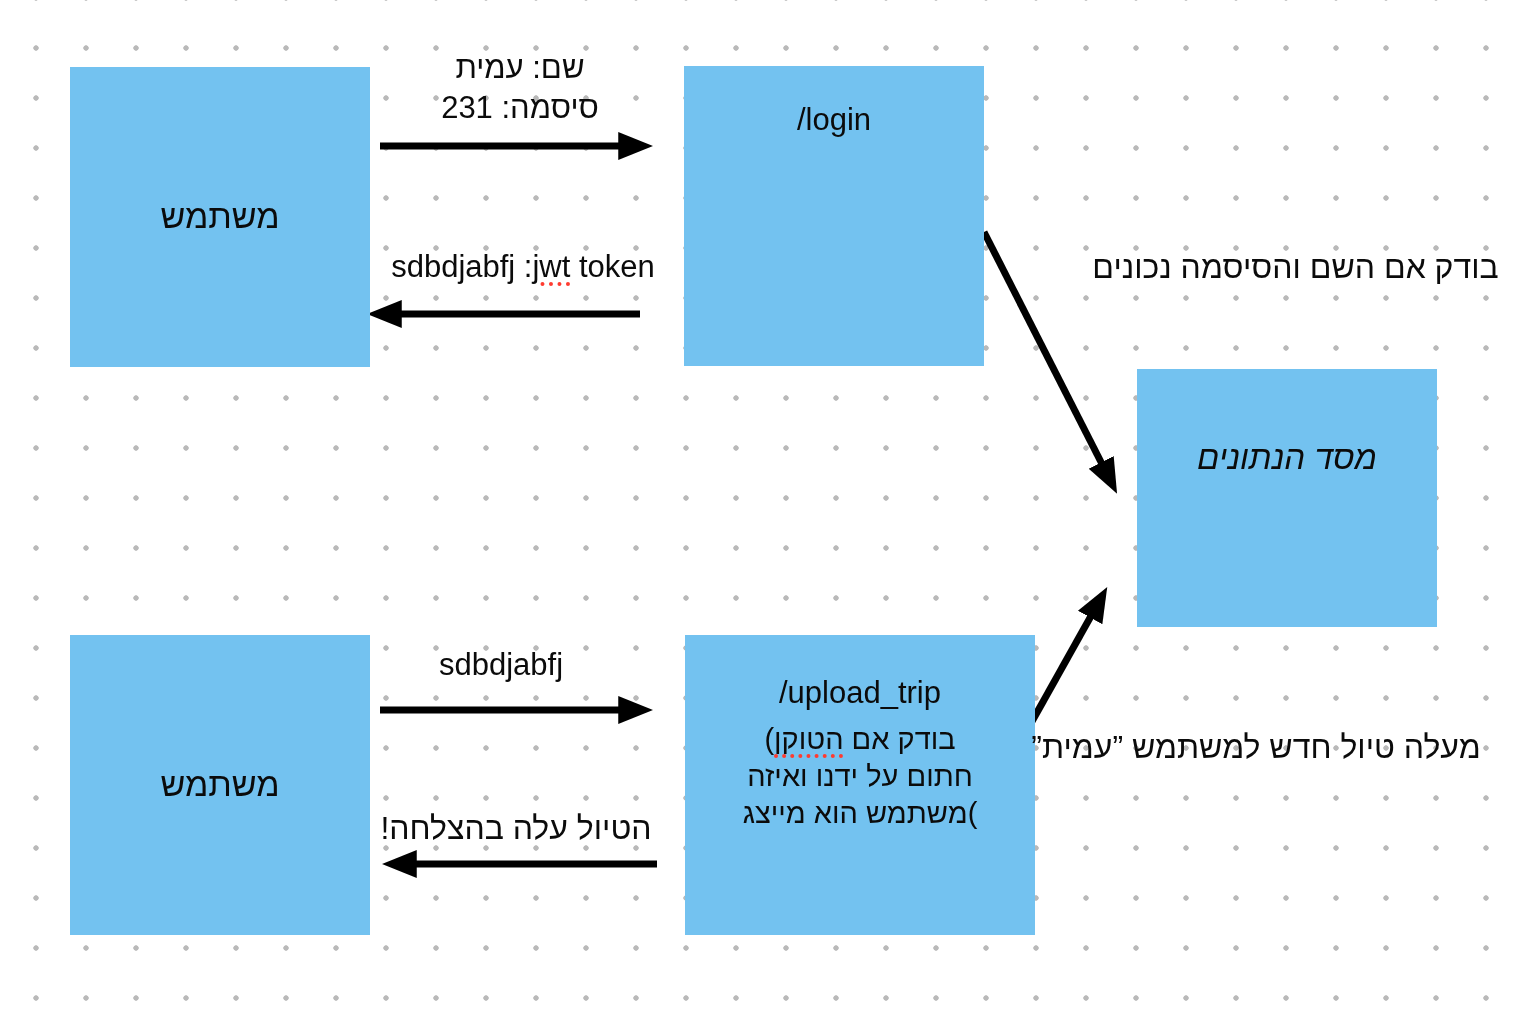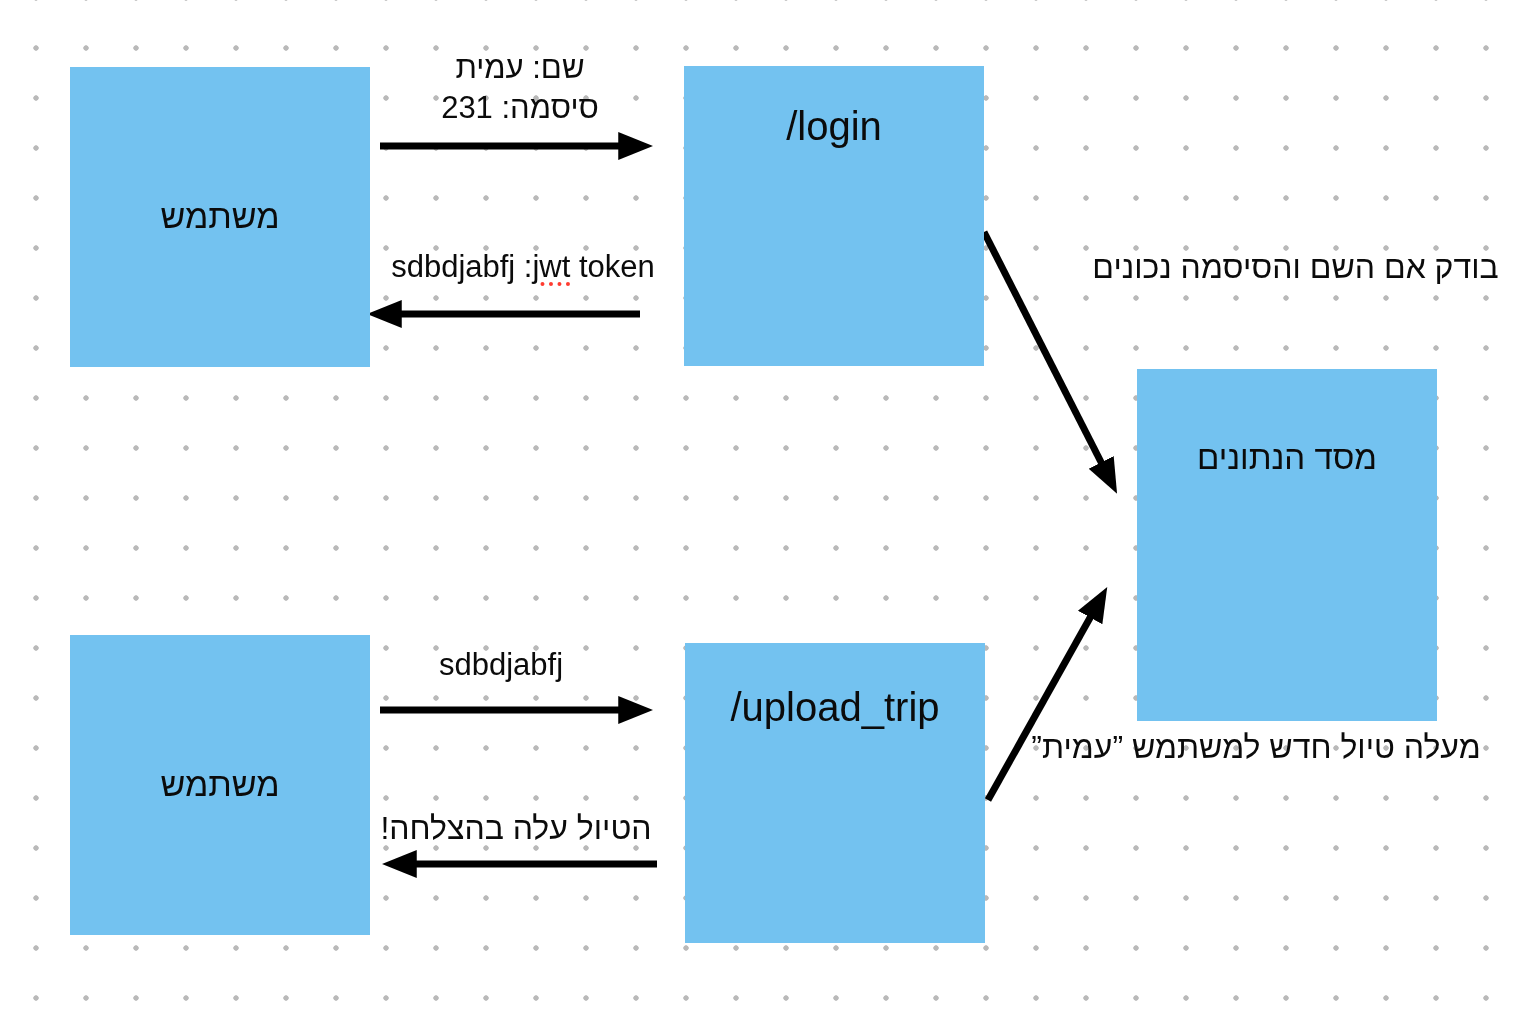--- a/index.html
+++ b/index.html
@@ -17,24 +17,24 @@
   }
   .shape{
     position:absolute;background:#73c2f0;
     display:flex;flex-direction:column;align-items:center;
     box-sizing:border-box;
   }
   .shape.center{justify-content:center;margin-left:16px;}
   .shape-label{font-size:34px;line-height:1.15;white-space:nowrap;}
   .box-user-top   {left:54px;  top:67px;  width:300px;height:300px;}
   .box-login      {left:684px; top:66px;  width:300px;height:300px;padding-top:34px;}
-  .box-database   {left:1137px;top:369px; width:300px;height:352px;padding-top:70px;}
+  .box-database   {left:1137px;top:369px; width:300px;height:258px;padding-top:70px;font-style:italic;}
   .box-user-bottom{left:54px;  top:635px; width:300px;height:300px;}
-  .box-upload     {left:685px; top:635px; width:300px;height:300px;padding-top:38px;margin-top:8px;}
-  .endpoint-title{font-size:40px;line-height:1.3;white-space:nowrap;text-align:center;}
+  .box-upload     {left:685px; top:635px; width:350px;height:300px;padding-top:38px;}
+  .endpoint-title{font-size:31px;line-height:1.3;white-space:nowrap;text-align:center;}
   .upload-note{margin-top:8px;font-size:29px;line-height:37px;text-align:center;}
   .upload-note div{white-space:nowrap;}
   .floating-label{
     position:absolute;text-align:center;font-size:32px;line-height:40px;white-space:nowrap;
   }
   .lbl-login-request {left:370px;top:48px; width:300px;font-size:31px;text-align:center;}
   .lbl-jwt-response  {left:363px;top:247px;width:320px;font-size:31px;}
   .lbl-check-creds   {left:985px;top:247px;width:525px;padding-left:48px;}
   .lbl-upload-request{left:351px;top:645px;width:300px;font-size:31px;}
   .lbl-upload-success{left:346px;top:808px;width:340px;}
@@ -76,20 +76,25 @@
   <div class="shape box-database">
     <span class="shape-label" dir="rtl" style="font-size:33px">מסד הנתונים</span>
   </div>
 
   <div class="shape center box-user-bottom">
     <span class="shape-label" dir="rtl">משתמש</span>
   </div>
 
   <div class="shape box-upload">
     <span class="shape-label endpoint-title" dir="ltr">/upload_trip</span>
+    <div class="upload-note" dir="rtl">
+      <div><span>בודק אם </span><span class="misspelled">הטוקן</span><span>)</span></div>
+      <div>חתום על ידנו ואיזה</div>
+      <div>)משתמש הוא מייצג</div>
+    </div>
   </div>
 
   <div class="floating-label lbl-login-request" dir="rtl">
     <div>שם: עמית</div>
     <div>סיסמה: 231</div>
   </div>
 
   <div class="floating-label lbl-jwt-response" dir="ltr"><span>sdbdjabfj :</span><span class="misspelled">jwt</span><span> token</span></div>
 
   <div class="floating-label lbl-check-creds" dir="rtl">בודק אם השם והסיסמה נכונים</div>

